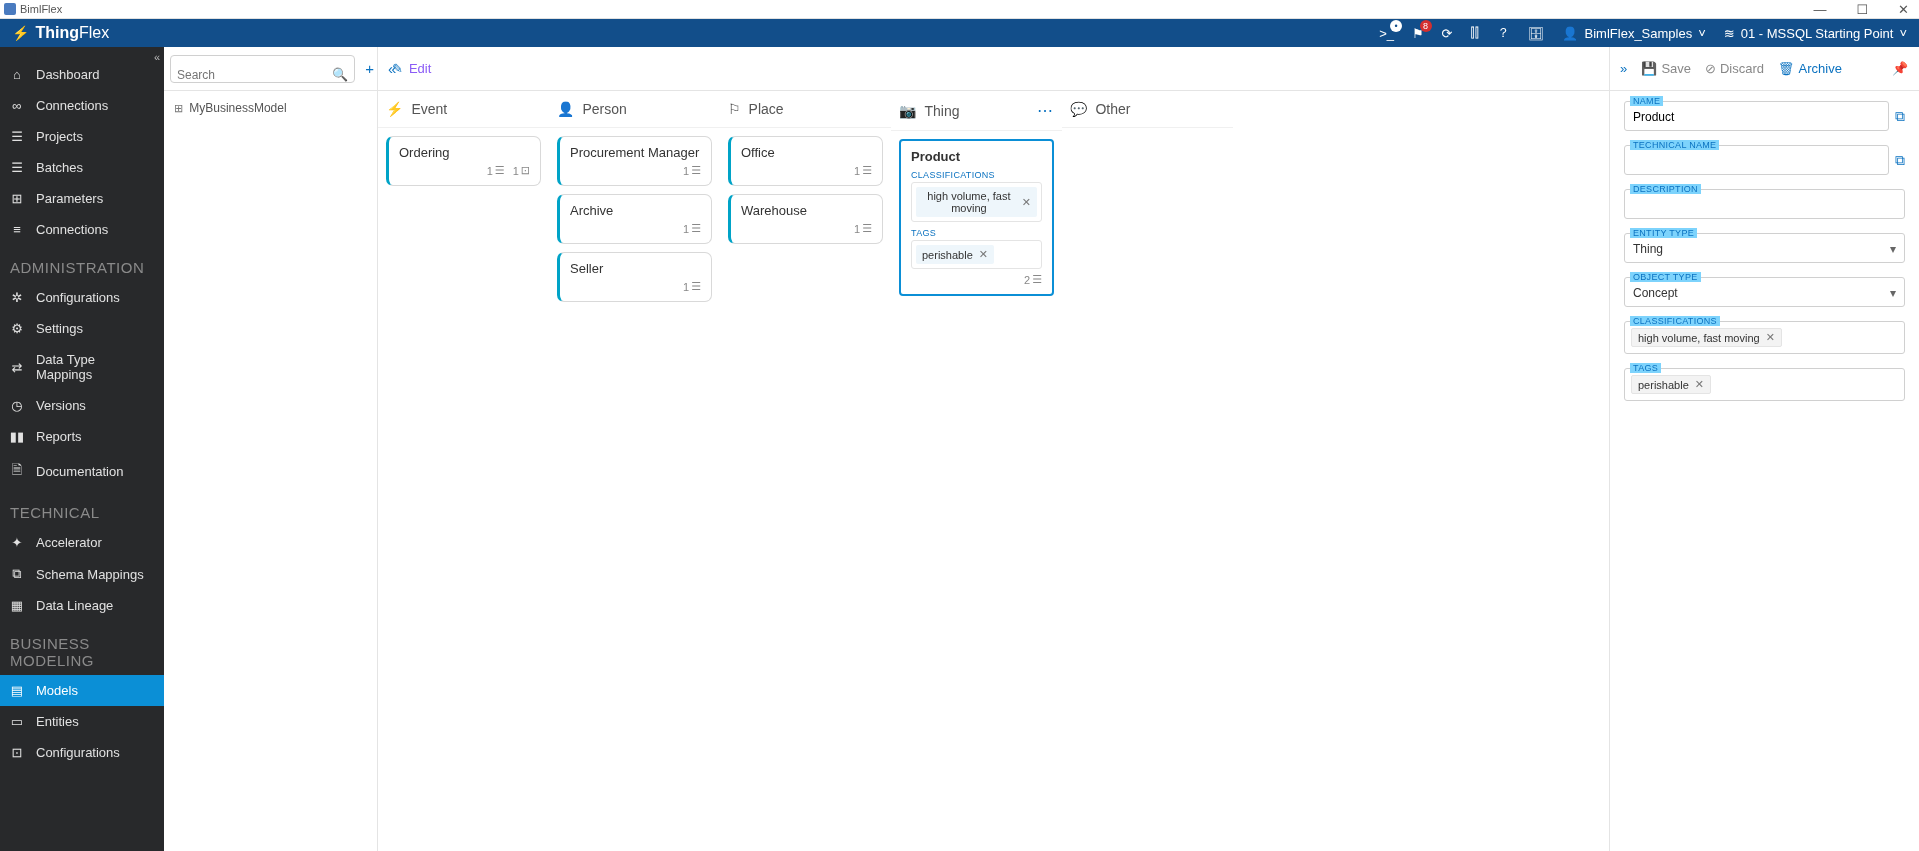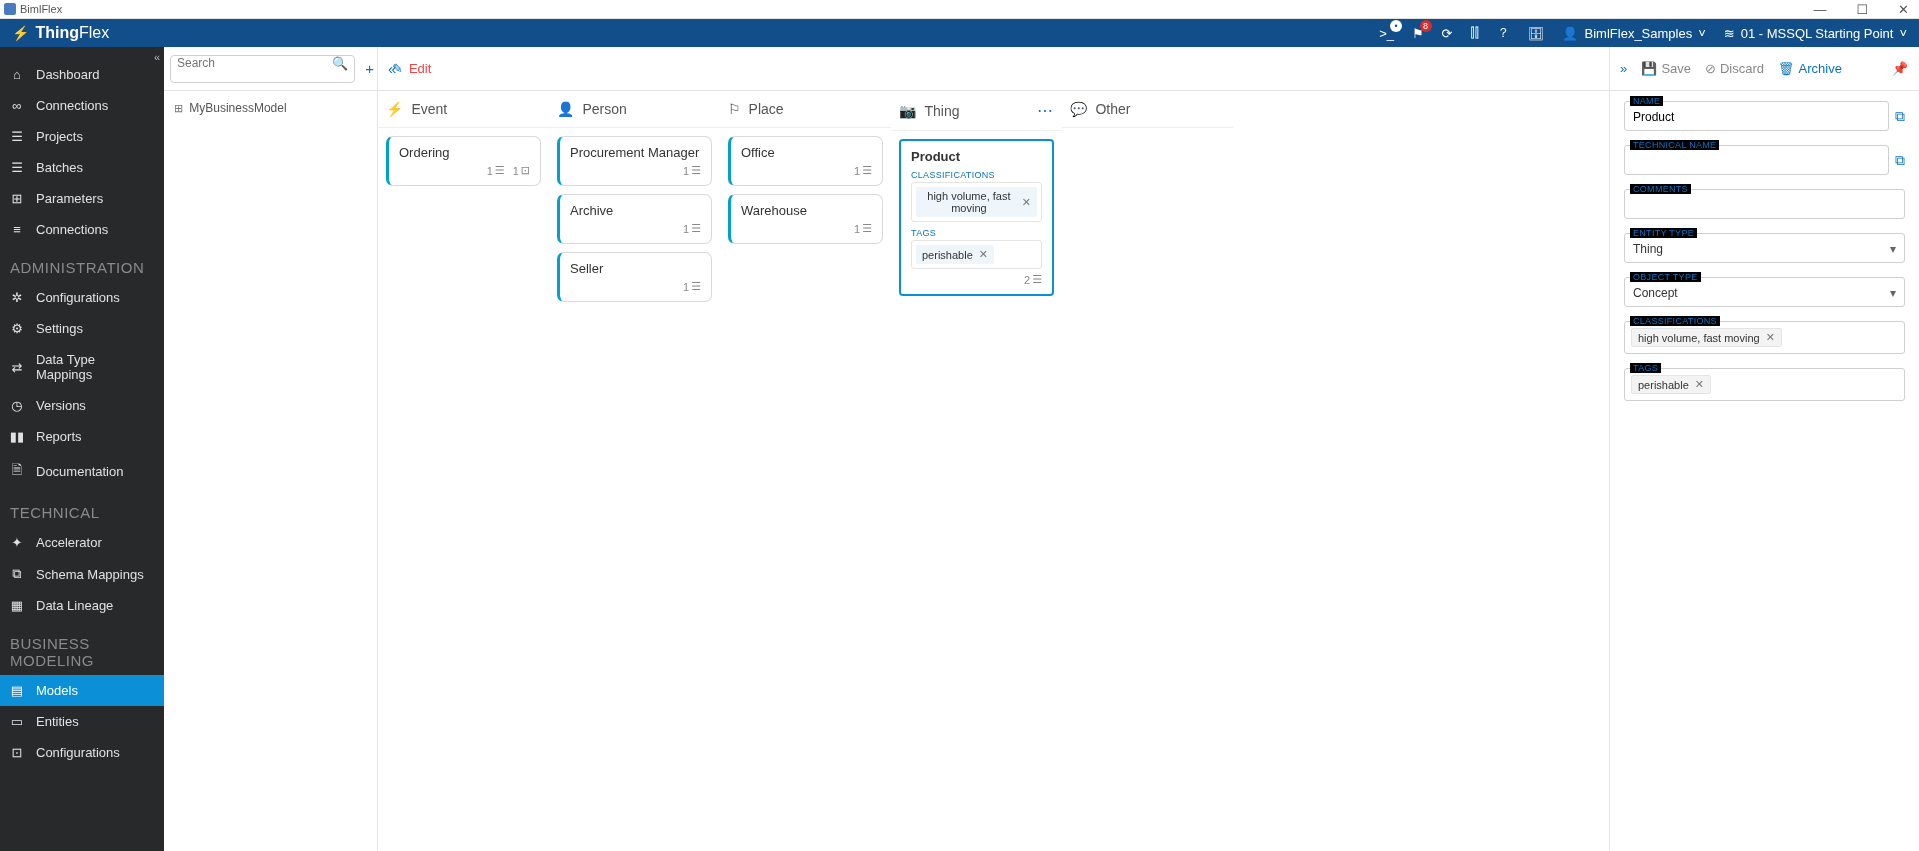--- a/index.html
+++ b/index.html
@@ -19,21 +19,21 @@
 .dropdown{display:flex;align-items:center;gap:6px;cursor:pointer}
 .main{display:flex;height:804px}
 .sidebar{width:164px;background:#28292b;color:#e1e1e1;display:flex;flex-direction:column;padding-top:4px;position:relative}
 .sidebar-collapse{position:absolute;right:4px;top:4px;color:#bbb;cursor:pointer;font-size:11px}
 .nav-item{display:flex;align-items:center;gap:12px;padding:8px 10px;cursor:pointer;font-size:13px;color:#e1e1e1}
 .nav-item.active{background:#0b8fd6;color:#fff}
 .nav-icon{width:14px;display:flex;justify-content:center;font-size:13px}
 .nav-section{font-size:15px;color:#8a8a8a;padding:14px 10px 6px;letter-spacing:0.5px}
 .tree-pane{width:214px;border-right:1px solid #e4e4e4;height:100%;display:flex;flex-direction:column}
 .search-wrap{display:flex;align-items:center;padding:0 6px;height:44px;border-bottom:1px solid #e4e4e4;gap:6px}
-.search-box{display:flex;align-items:flex-start;border:1px solid #d0d0d0;border-radius:4px;flex:1;height:28px;padding:0 6px}
+.search-box{display:flex;align-items:flex-end;border:1px solid #d0d0d0;border-radius:4px;flex:1;height:28px;padding:0 6px}
 .search-box input{border:none;outline:none;flex:1;font-size:12px}
 .search-box .si{color:#666;cursor:pointer}
 .sb-btn{color:#0b72c0;cursor:pointer;font-size:15px;padding:0 4px}
 .tree-body{padding:10px}
 .tree-item{display:flex;align-items:center;gap:6px;font-size:12px;color:#555;cursor:pointer}
 .tree-icon{font-size:11px;color:#777}
 .board{flex:1;display:flex;flex-direction:column}
 .edit-bar{height:44px;display:flex;align-items:center;padding:0 14px;gap:6px;border-bottom:1px solid #e4e4e4;color:#0b72c0;font-size:13px}
 .columns{display:flex;flex:1;overflow:auto}
 .col{width:171px;border-right:none;padding:0;margin:0}
@@ -50,21 +50,21 @@
 .chip{background:#eef6fb;color:#333;font-size:11px;padding:3px 6px;display:flex;align-items:center;gap:6px;border-radius:2px}
 .chip .x{color:#777;cursor:pointer;font-size:11px}
 .details{width:310px;border-left:1px solid #e4e4e4;display:flex;flex-direction:column}
 .details-toolbar{height:44px;display:flex;align-items:center;padding:0 10px;gap:14px;border-bottom:1px solid #e4e4e4}
 .dt-btn{display:flex;align-items:center;gap:4px;color:#888;cursor:pointer;font-size:13px}
 .dt-btn .dti{font-size:13px}
 .dt-btn.primary{color:#0b72c0}
 .dt-pin{margin-left:auto;color:#0b72c0;cursor:pointer}
 .form{padding:10px 14px;display:flex;flex-direction:column;gap:6px;overflow:auto}
 .form-group{position:relative;margin-bottom:8px}
-.form-label{font-size:9px;color:#0b72c0;letter-spacing:0.3px;position:absolute;top:-5px;left:6px;background:#000000;padding:0 3px}
+.form-label{font-size:9px;color:#0b72c0;letter-spacing:0.3px;position:absolute;top:-5px;left:6px;background:#7dd3fc;padding:0 3px}
 .form-input{width:100%;border:1px solid #d0d0d0;border-radius:3px;padding:8px 8px 6px;font-size:12px;outline:none}
 .form-input.sel{display:flex;align-items:center;justify-content:space-between;cursor:pointer}
 .form-input.sel .caret{color:#666}
 .input-with-icon{display:flex;align-items:center;gap:6px}
 .icon-btn{color:#0b72c0;cursor:pointer;font-size:14px}
 .chip2{background:#f3f3f3;border:1px solid #e4e4e4;padding:2px 6px;font-size:11px;display:inline-flex;align-items:center;gap:6px;border-radius:2px;margin-right:4px}
 .chip2 .x{color:#777;cursor:pointer}
 </style>
 </head>
 <body>
@@ -204,21 +204,21 @@
       <div class="tree-item">
         <span class="tree-icon">⊞</span>
         <span>MyBusinessModel</span>
       </div>
     </div>
   </div>
 
   <div class="board">
     <div class="edit-bar">
       <span style="color:#0b72c0">✎</span>
-      <span style="color:#ef4444">Edit</span>
+      <span style="color:#8b5cf6">Edit</span>
     </div>
     <div class="columns">
 
       <div class="col">
         <div class="col-header">
             <span class="ci">⚡</span>
             <span>Event</span>
           </div>
         <div class="card">
           <div class="card-title">Ordering</div>
@@ -362,21 +362,21 @@
         </div>
       </div>
       <div class="form-group">
         <span class="form-label">TECHNICAL NAME</span>
         <div class="input-with-icon">
           <input class="form-input" value="" style="">
           <span class="icon-btn">⧉</span>
         </div>
       </div>
       <div class="form-group">
-        <span class="form-label">COMMENTS</span>
+        <span class="form-label">DESCRIPTION</span>
         <input class="form-input" value="" style="">
       </div>
       <div class="form-group">
         <span class="form-label">ENTITY TYPE</span>
         <div class="form-input sel">
           <span>Thing</span>
             <span class="caret">▾</span>
         </div>
       </div>
       <div class="form-group">

